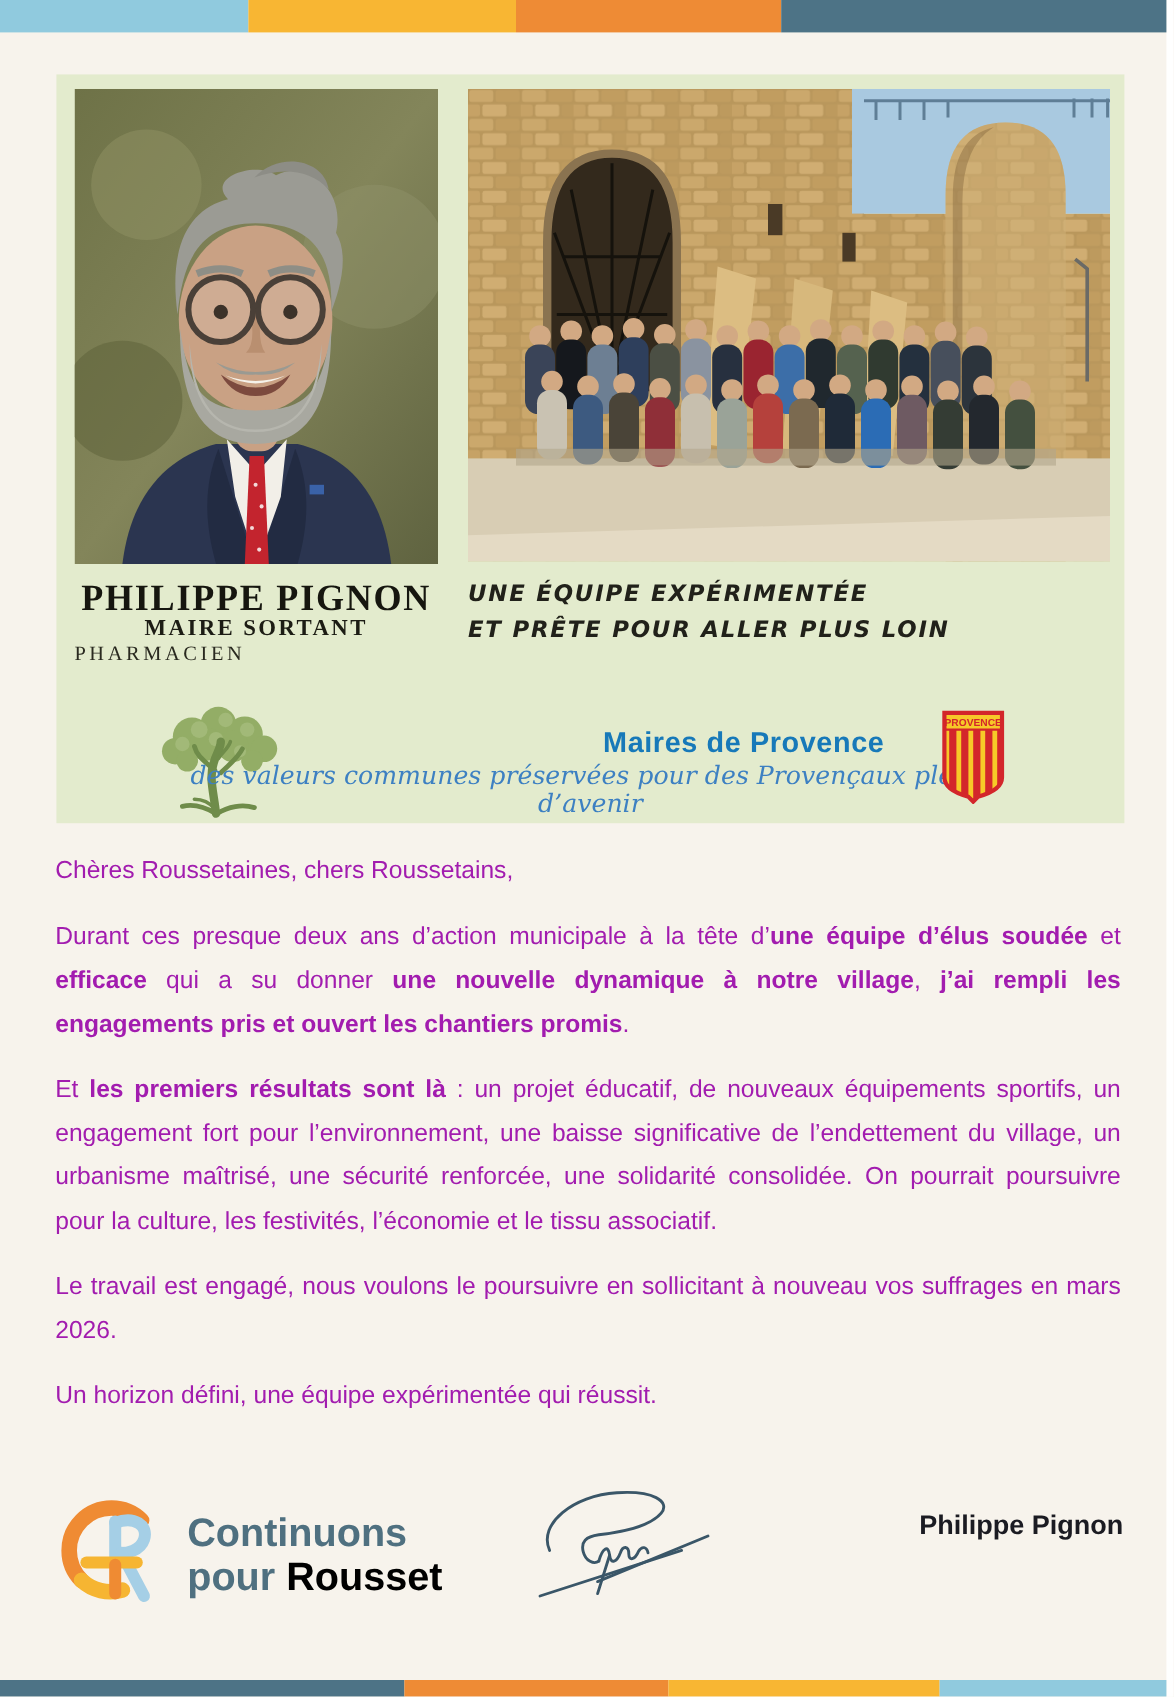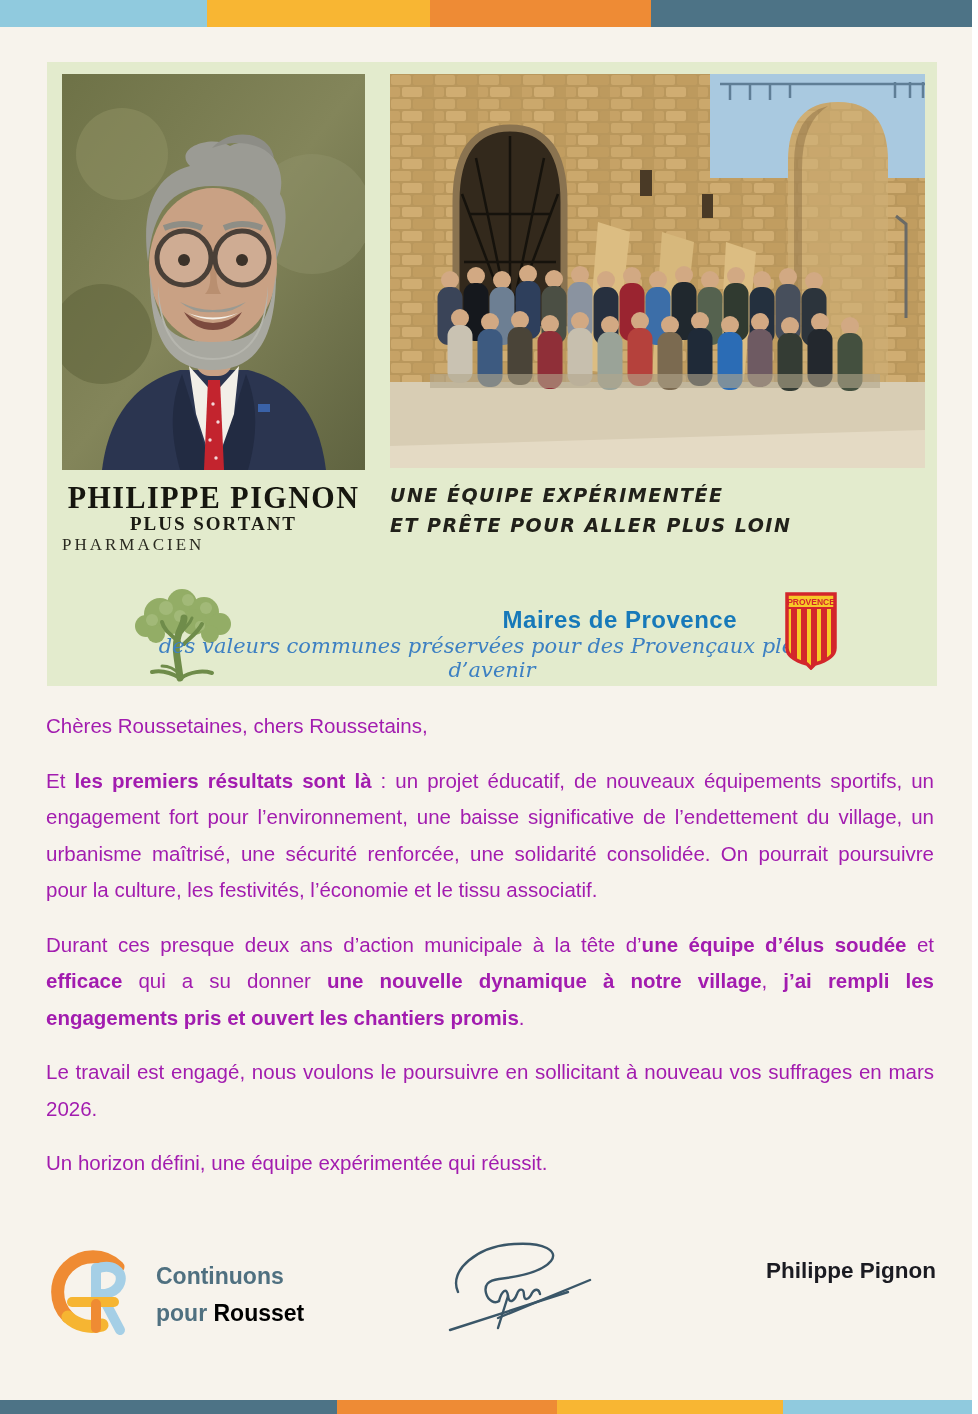--- a/index.html
+++ b/index.html
@@ -80,21 +80,21 @@
     position:absolute;left:46px;top:708px;width:888px;
     color:#a21caf;font-size:20.5px;line-height:36.5px;
     text-align:justify;
   }
   .letter p{margin:0 0 18px 0;}
   .letter b{font-weight:700;}
 
   
   .footer-logo{position:absolute;left:44px;top:1238px;display:flex;}
   .logo-mark{width:100px;height:108px;}
-  .logo-text{margin-left:12px;padding-top:20px;line-height:37px;font-weight:700;font-size:23px;}
+  .logo-text{margin-left:12px;padding-top:20px;line-height:37px;font-weight:700;font-size:33px;}
   .logo-w1{color:#4f7080;}
   .logo-w2{color:#4f7080;}
   .logo-w3{color:#000000;}
   .signature{position:absolute;left:438px;top:1230px;width:165px;height:112px;}
   .signer{
     position:absolute;left:640px;top:1258px;width:296px;
     text-align:right;font-weight:700;font-size:22.5px;color:#1b1b22;
   }
 </style>
 </head>
@@ -247,21 +247,21 @@
           <use href="#person" x="400" y="252" fill="#343c34"></use>
           <use href="#person" x="430" y="248" fill="#23282e"></use>
           <use href="#person" x="460" y="252" fill="#44503f"></use>
         </g>
 
         <rect x="40" y="300" width="450" height="14" fill="#b3a78c" opacity=".6"></rect>
       </svg>
     </div>
 
     <div class="candidate-name">PHILIPPE PIGNON</div>
-    <div class="candidate-title">PLUS SORTANT</div>
+    <div class="candidate-title">MAIRE SORTANT</div>
     <div class="candidate-prof">PHARMACIEN</div>
     <div class="team-caption">
       <div>UNE ÉQUIPE EXPÉRIMENTÉE</div>
       <div>ET PRÊTE POUR ALLER PLUS LOIN</div>
     </div>
 
     <div class="maires-tree">
       <svg width="102" height="98" viewBox="0 0 102 98">
         <g fill="#93ad66">
           <circle cx="28" cy="30" r="16"></circle>
@@ -313,22 +313,22 @@
           <line x1="4" y1="18" x2="52" y2="18" stroke="#d3262b" stroke-width="2"></line>
         </g>
         <path d="M4,4 H52 V58 C52,66 43,71 32,74 L28,78 L24,74 C13,71 4,66 4,58 Z" fill="none" stroke="#d3262b" stroke-width="3.5"></path>
         <text x="28" y="15" text-anchor="middle" font-family="Liberation Sans,sans-serif" font-size="8.5" font-weight="700" fill="#d3262b">PROVENCE</text>
       </svg>
     </div>
   </div>
 
   <div class="letter">
     <p>Chères Roussetaines, chers Roussetains,</p>
+    <p><span>Durant ces presque deux ans d’action municipale à la tête d’</span><b>une équipe d’élus soudée</b><span> et </span><b>efficace</b><span> qui a su donner </span><b>une nouvelle dynamique à notre village</b><span>, </span><b>j’ai rempli les engagements pris et ouvert les chantiers promis</b><span>.</span></p>
     <p><span>Et </span><b>les premiers résultats sont là</b><span> : un projet éducatif, de nouveaux équipements sportifs, un engagement fort pour l’environnement, une baisse significative de l’endettement du village, un urbanisme maîtrisé, une sécurité renforcée, une solidarité consolidée. On pourrait poursuivre pour la culture, les festivités, l’économie et le tissu associatif.</span></p>
-    <p><span>Durant ces presque deux ans d’action municipale à la tête d’</span><b>une équipe d’élus soudée</b><span> et </span><b>efficace</b><span> qui a su donner </span><b>une nouvelle dynamique à notre village</b><span>, </span><b>j’ai rempli les engagements pris et ouvert les chantiers promis</b><span>.</span></p>
     <p>Le travail est engagé, nous voulons le poursuivre en sollicitant à nouveau vos suffrages en mars 2026.</p>
     <p>Un horizon défini, une équipe expérimentée qui réussit.</p>
   </div>
 
   <div class="footer-logo">
     <div class="logo-mark">
       <svg width="100" height="108" viewBox="0 0 100 108">
         <g fill="none" stroke-linecap="round">
           <path d="M74,29 A35,35 0 1 0 24,79" stroke="#ef8b33" stroke-width="13"></path>
           <path d="M24,79 A35,35 0 0 0 58,87" stroke="#f6b532" stroke-width="13"></path>

